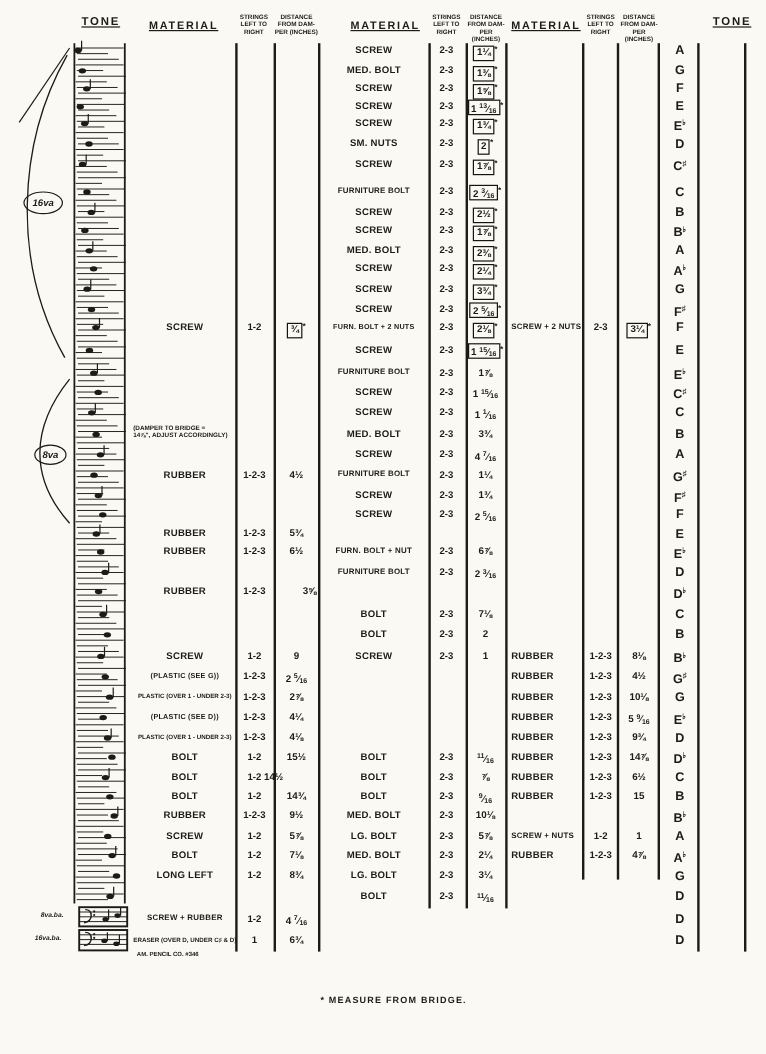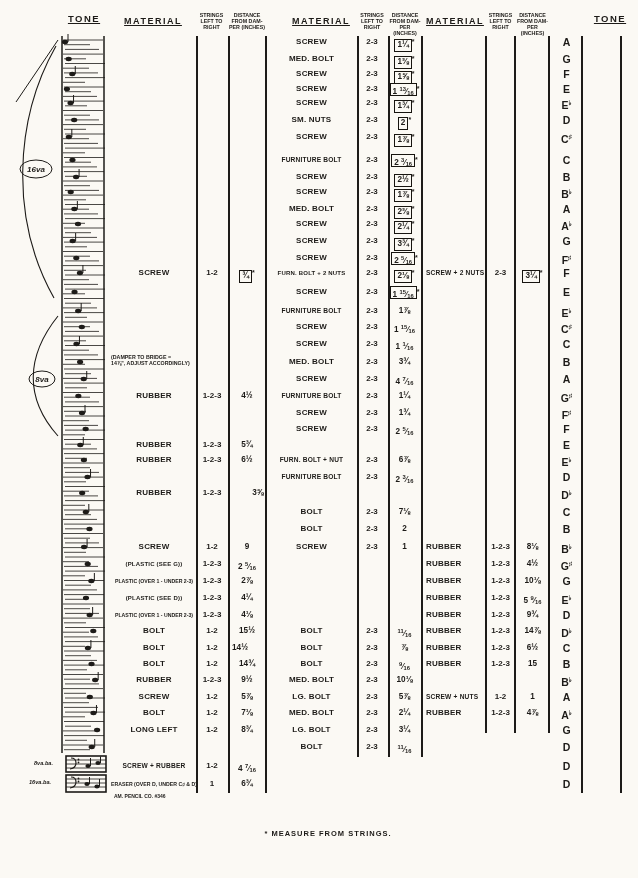--- a/index.html
+++ b/index.html
@@ -580,21 +580,21 @@
         <span class="cell str" style="left: 358px; width: 28px;">2-3</span>
         <span class="cell dst" style="left: 389px; width: 31px;"><sup class="fn">11</sup>⁄<sub class="fd">16</sub></span>
         <span class="cell mat" style="left: 426px; width: 60px; text-align: left;">RUBBER</span>
         <span class="cell str" style="left: 487px; width: 27px;">1-2-3</span>
         <span class="cell dst" style="left: 517px; width: 31px;">14⅞</span>
         <span class="cell tn" style="left: 553px; width: 27px;">D<sup>♭</sup></span>
       </div>
       <div class="row" style="top: 641px;">
         <span class="cell mat" style="left: 110px; width: 88px;">BOLT</span>
         <span class="cell str" style="left: 198px; width: 28px;">1-2</span>
-        <span class="cell dst" style="left: 232px; width: 16px;">14½</span>
+        <span class="cell dst" style="left: 220px; width: 16px;">14½</span>
         <span class="cell mat" style="left: 268px; width: 87px;">BOLT</span>
         <span class="cell str" style="left: 358px; width: 28px;">2-3</span>
         <span class="cell dst" style="left: 389px; width: 31px;">⅞</span>
         <span class="cell mat" style="left: 426px; width: 60px; text-align: left;">RUBBER</span>
         <span class="cell str" style="left: 487px; width: 27px;">1-2-3</span>
         <span class="cell dst" style="left: 517px; width: 31px;">6½</span>
         <span class="cell tn" style="left: 553px; width: 27px;">C</span>
       </div>
       <div class="row" style="top: 657px;">
         <span class="cell mat" style="left: 110px; width: 88px;">BOLT</span>
@@ -668,21 +668,21 @@
         <span class="cell dst" style="left: 230px; width: 34px;">6¾</span>
         <span class="cell tn" style="left: 553px; width: 27px;">D</span>
       </div>
     </div>
 
   <div class="note" style="left:111px;top:354px;width:100px;">(DAMPER TO BRIDGE =
 14⅞", ADJUST ACCORDINGLY)</div>
   <div class="oct" style="left:34px;top:760px;">8va.ba.</div>
   <div class="oct" style="left:29px;top:779px;">16va.ba.</div>
   <div class="tiny" style="left:114px;top:793px;">AM. PENCIL CO. #346</div>
-  <div class="foot" style="left:238px;top:829px;width:180px;text-align:center;">* MEASURE FROM STRINGS.</div>
+  <div class="foot" style="left:238px;top:829px;width:180px;text-align:center;">* MEASURE FROM BRIDGE.</div>
 
 <div class="bar" style="left: 196px; top: 36px; height: 757px; background: rgb(29, 27, 24);"></div>
     <div class="bar" style="left: 228px; top: 36px; height: 757px; background: rgb(29, 27, 24);"></div>
     <div class="bar" style="left: 265px; top: 36px; height: 757px; background: rgb(29, 27, 24);"></div>
     <div class="bar" style="left: 357px; top: 36px; height: 721px; background: rgb(29, 27, 24);"></div>
     <div class="bar" style="left: 388px; top: 36px; height: 721px; background: rgb(29, 27, 24);"></div>
     <div class="bar" style="left: 421px; top: 36px; height: 721px; background: rgb(29, 27, 24);"></div>
     <div class="bar" style="left: 485px; top: 36px; height: 697px; background: rgb(29, 27, 24);"></div>
     <div class="bar" style="left: 514px; top: 36px; height: 697px; background: rgb(29, 27, 24);"></div>
     <div class="bar" style="left: 548px; top: 36px; height: 697px; background: rgb(29, 27, 24);"></div>

